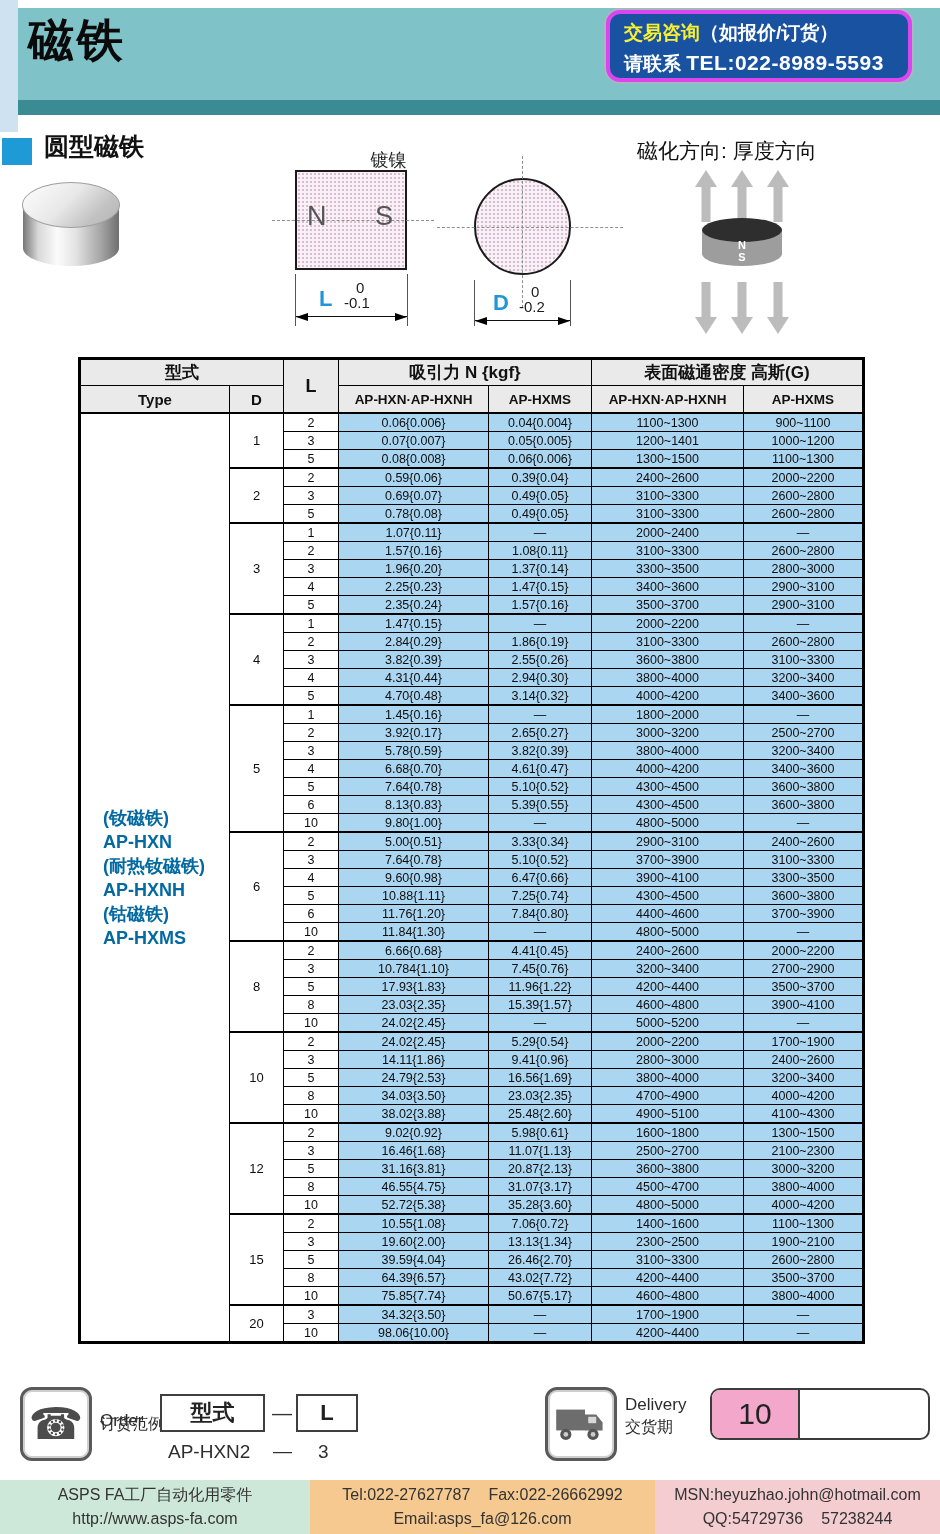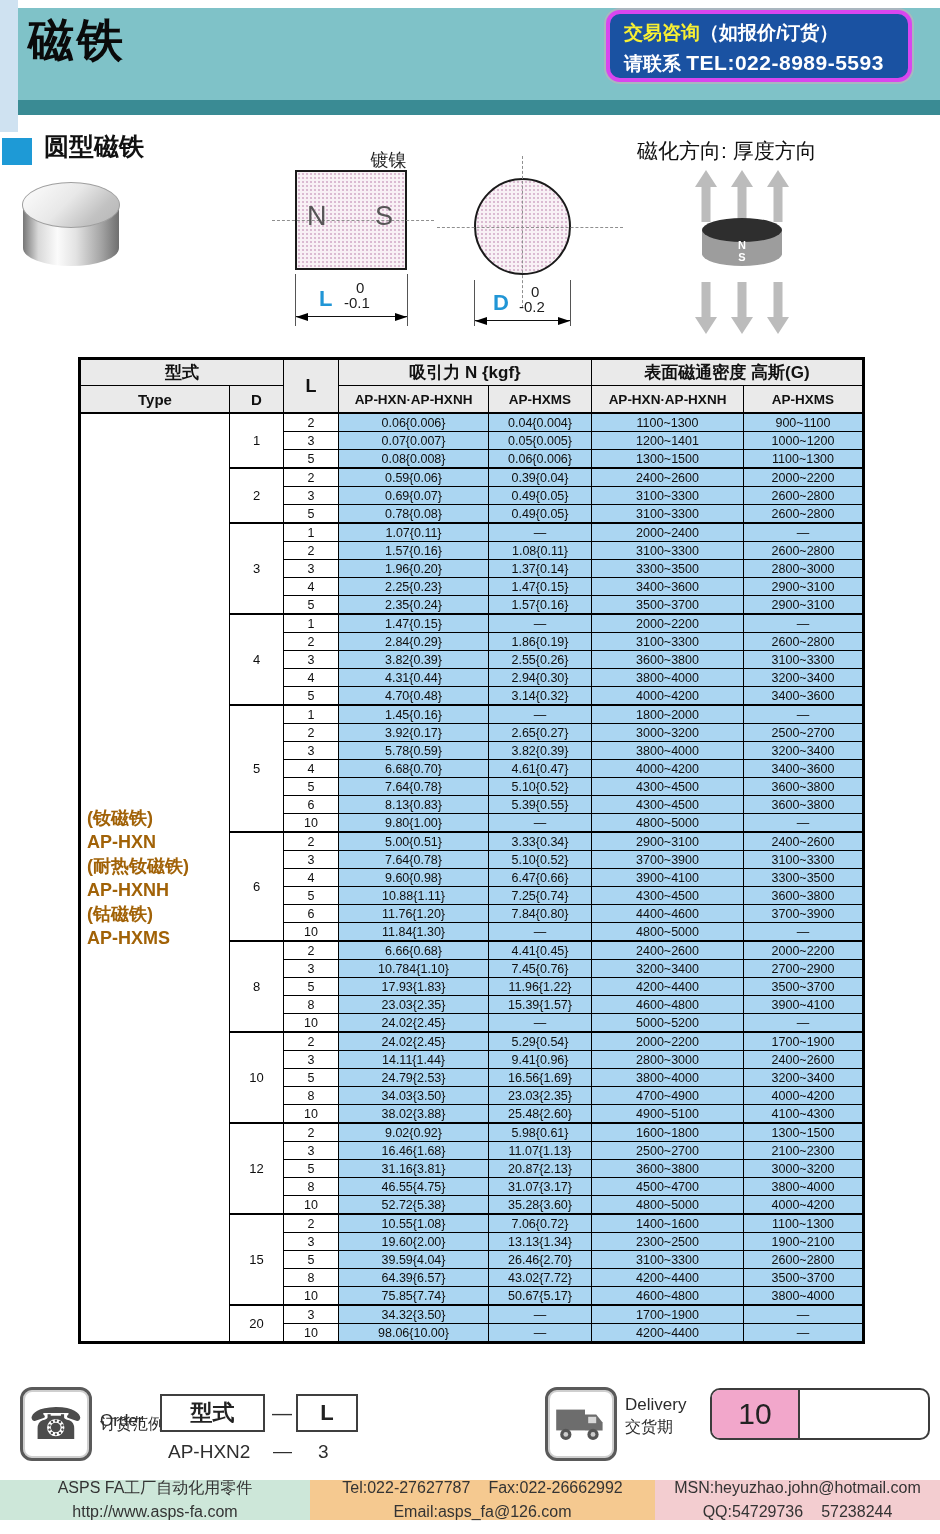--- a/index.html
+++ b/index.html
@@ -64,40 +64,40 @@
   th.b-strong{border-left:2.5px solid #000;}
   tbody td{height:17px;font-size:12.5px;color:#0e0e0e;border-top:1.5px solid #000;border-bottom:1.5px solid #000;}
   tr.group-start td{border-top:2.5px solid #000;}
   td.c-blue{background:var(--table-blue,#abd6f2);}
   td.t-type{background:#fff;border-right:2px solid #000;vertical-align:middle;}
   td.t-l{background:#fff;border-left:2.5px solid #000;border-right:2.5px solid #000;}
   td.t-d{background:#fff;font-size:13px;}
   td.t-f2{border-left:1.5px solid #000;}
   td.t-g1{border-left:2.5px solid #000;}
   td.t-g2{border-left:1.5px solid #000;}
-  .type-lines{text-align:left;padding-left:6px;font-weight:bold;font-size:18px;line-height:24px;color:#a16207;}
+  .type-lines{text-align:left;padding-left:22px;font-weight:bold;font-size:18px;line-height:24px;color:#0369a1;}
 
   
   .icon-box{position:absolute;width:72px;height:74px;border:3px solid #5a5a5a;border-radius:12px;background:#fff;
             display:flex;align-items:center;justify-content:center;box-sizing:border-box;box-shadow:inset 0 0 0 2px #cfcfcf;}
   .phone-glyph{font-size:44px;color:#4c4c4c;line-height:1;}
   .lbl-en{position:absolute;font-size:17px;color:#2c2c2c;}
   .lbl-cn{position:absolute;font-size:16px;color:#2c2c2c;}
   .order-box{position:absolute;border:2px solid #3f3f3f;background:#fff;display:flex;align-items:center;justify-content:center;
              font-size:22px;font-weight:bold;color:#222;box-sizing:border-box;}
   .order-dash{position:absolute;font-size:20px;color:#333;}
   .example{position:absolute;font-size:19px;color:#2e2e2e;}
   .delivery-pill{position:absolute;left:710px;top:1388px;width:220px;height:52px;border:2px solid #3c3c3c;border-radius:10px;
                  display:flex;overflow:hidden;background:#fff;box-sizing:border-box;}
   .delivery-days{width:88px;background:var(--delivery-pink,#f2a7cb);display:flex;align-items:center;justify-content:center;
                  font-size:30px;color:#222;border-right:2px solid #3c3c3c;box-sizing:border-box;}
   .delivery-ship{flex:1;display:flex;align-items:center;justify-content:center;font-size:27px;color:#111;letter-spacing:7px;padding-left:6px;}
 
   
-  .footer{position:absolute;left:0;top:1480px;width:940px;height:40px;display:flex;}
+  .footer{position:absolute;left:0;top:1480px;width:940px;height:54px;display:flex;}
   .footer .blk{display:flex;flex-direction:column;align-items:center;justify-content:center;font-size:16px;color:#333;line-height:24px;}
   .f-green{width:310px;background:var(--footer-green,#cde7d9);}
   .f-orange{width:345px;background:var(--footer-orange,#f5c990);}
   .f-pink{width:285px;background:var(--footer-pink,#f3cdd0);}
   .sp{display:inline-block;width:18px;}
 </style>
 </head>
 <body>
 
 <div class="page">
@@ -466,21 +466,21 @@
         <tr class="group-start">
           <td class="t-d" rowspan="5">10</td>
           <td class="t-l">2</td>
           <td class="t-f1 c-blue">24.02{2.45}</td>
           <td class="t-f2 c-blue">5.29{0.54}</td>
           <td class="t-g1 c-blue">2000~2200</td>
           <td class="t-g2 c-blue">1700~1900</td>
         </tr>
         <tr>
           <td class="t-l">3</td>
-          <td class="t-f1 c-blue">14.11{1.44}</td>
+          <td class="t-f1 c-blue">14.11{1.86}</td>
           <td class="t-f2 c-blue">9.41{0.96}</td>
           <td class="t-g1 c-blue">2800~3000</td>
           <td class="t-g2 c-blue">2400~2600</td>
         </tr>
         <tr>
           <td class="t-l">5</td>
           <td class="t-f1 c-blue">24.79{2.53}</td>
           <td class="t-f2 c-blue">16.56{1.69}</td>
           <td class="t-g1 c-blue">3800~4000</td>
           <td class="t-g2 c-blue">3200~3400</td>

